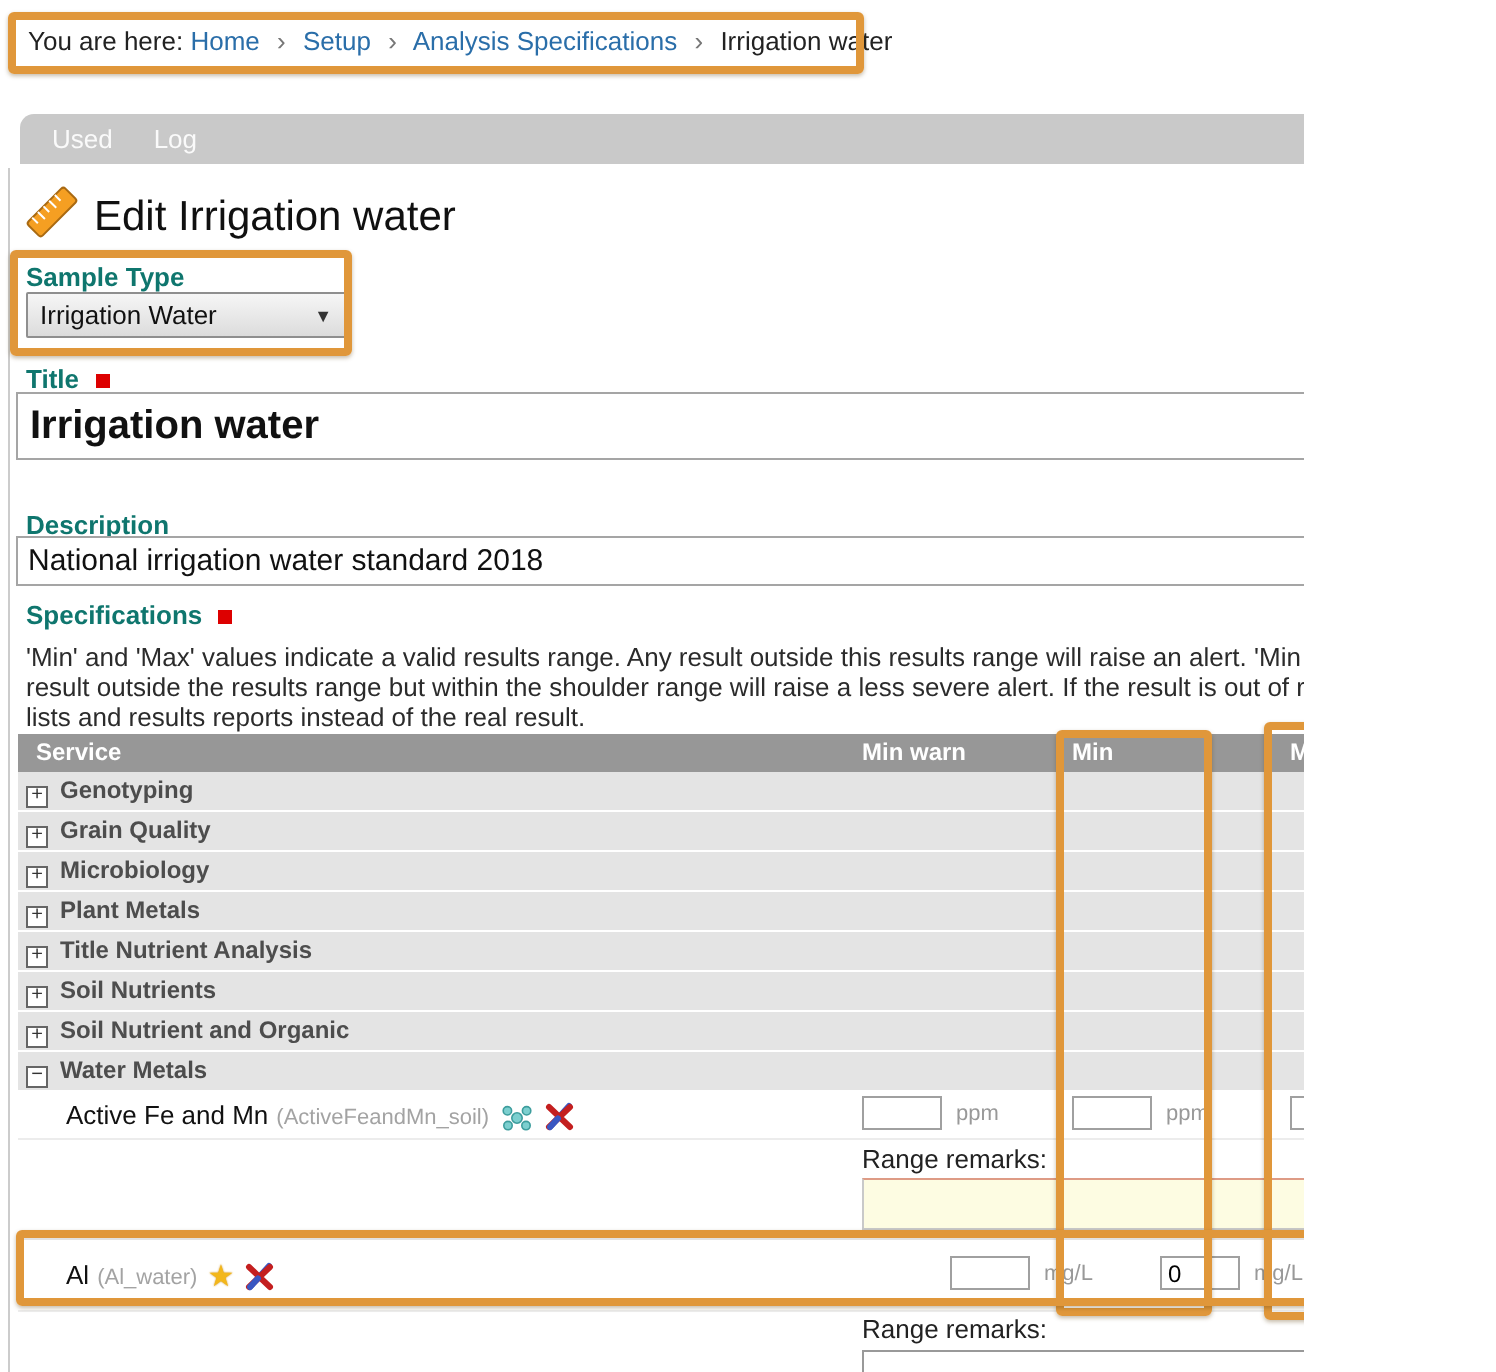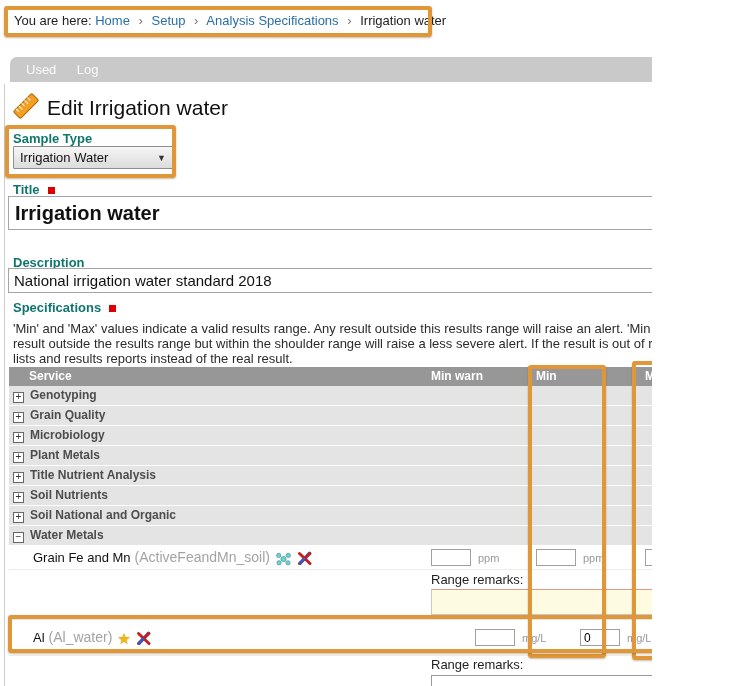--- a/index.html
+++ b/index.html
@@ -57,21 +57,21 @@
   .colsep{position:absolute;left:709px;top:0;width:1px;height:180px;background:rgba(255,255,255,.85);}
 
   .cat{height:20px;box-sizing:border-box;background:#e4e4e4;border-bottom:1px solid #fff;
        line-height:19px;color:#4d4d4d;font-weight:bold;font-size:12px;cursor:pointer;white-space:nowrap;}
   .toggle{display:inline-block;width:11px;height:11px;box-sizing:border-box;border:1px solid #666;
           background:#fff;color:#333;font-size:10px;line-height:8px;text-align:center;
           margin:0 6px 0 4px;vertical-align:-1px;font-weight:normal;cursor:pointer;}
 
   .svc-row{position:relative;height:23px;background:#fff;border-bottom:1px solid #ececec;}
   .svc-name{padding-left:24px;line-height:23px;font-size:13px;color:#111;white-space:nowrap;}
-  .svc-kw{color:#a3a3a3;font-size:14px;margin-left:4px;}
+  .svc-kw{color:#a3a3a3;font-size:11px;margin-left:4px;}
   .svc-icons svg,.svc-icons .star{vertical-align:middle;margin-left:5px;}
   .star{font-size:15px;color:#f3b71a;text-shadow:0 0 1px #c8860a;display:inline-block;}
 
   .cellgroup{position:absolute;top:2px;white-space:nowrap;}
   .cg-minwarn{left:422px;}  .cg-min{left:527px;}  .cg-max{left:636px;}
   input.range{width:40px;height:17px;box-sizing:border-box;border:1px solid #a0a0a0;
               font-size:12px;font-family:inherit;padding:0 3px;vertical-align:middle;}
   .unit{color:#999;font-size:11px;margin-left:7px;vertical-align:middle;}
 
   .remarks-row{position:relative;height:18px;background:#fff;}
@@ -140,21 +140,21 @@
     <span>Specifications</span><span class="req"></span>
   </div>
   <div class="spec-help">
     <div>'Min' and 'Max' values indicate a valid results range. Any result outside this results range will raise an alert. 'Min warn' and 'Max wa</div>
     <div>result outside the results range but within the shoulder range will raise a less severe alert. If the result is out of range, the value se</div>
     <div>lists and results reports instead of the real result.</div>
   </div>
 
   <div class="spec-table">
     <div class="thead">
-      <span class="th" style="left:20px;">Service</span>
+      <span class="th" style="left:9px;">Service</span>
       <span class="th" style="left:422px;">Min warn</span>
       <span class="th" style="left:527px;">Min</span>
       <span class="th" style="left:636px;">Max</span>
     </div>
     <div class="colsep"></div>
 
     <div class="cat">
       <span class="toggle">+</span><span>Genotyping</span>
     </div>
     <div class="cat">
@@ -166,29 +166,29 @@
     <div class="cat">
       <span class="toggle">+</span><span>Plant Metals</span>
     </div>
     <div class="cat">
       <span class="toggle">+</span><span>Title Nutrient Analysis</span>
     </div>
     <div class="cat">
       <span class="toggle">+</span><span>Soil Nutrients</span>
     </div>
     <div class="cat">
-      <span class="toggle">+</span><span>Soil National and Organic</span>
+      <span class="toggle">+</span><span>Soil Nutrient and Organic</span>
     </div>
     <div class="cat">
       <span class="toggle">−</span><span>Water Metals</span>
     </div>
 
     <div class="svc-row">
       <div class="svc-name">
-        <span>Grain Fe and Mn</span><span class="svc-kw">(ActiveFeandMn_soil)</span><span class="svc-icons"><svg width="17" height="16" viewBox="0 0 17 16">
+        <span>Active Fe and Mn</span><span class="svc-kw">(ActiveFeandMn_soil)</span><span class="svc-icons"><svg width="17" height="16" viewBox="0 0 17 16">
               <g fill="#7ccfcf" stroke="#3d9d9d" stroke-width="0.8">
                 <circle cx="8.5" cy="8" r="2.6"></circle>
                 <circle cx="3.7" cy="4.4" r="2.1"></circle>
                 <circle cx="13.3" cy="4.4" r="2.1"></circle>
                 <circle cx="4" cy="11.8" r="2.1"></circle>
                 <circle cx="13" cy="11.8" r="2.1"></circle>
               </g>
             </svg><svg width="16" height="15" viewBox="0 0 16 15">
               <path d="M3 12.5 L12.5 2" stroke="#3a57c2" stroke-width="3" stroke-linecap="round" fill="none"></path>
               <path d="M2.5 2.5 L13 12.5 M13 2.5 L2.5 12.5" stroke="#c41f1f" stroke-width="3" stroke-linecap="round" fill="none"></path>

